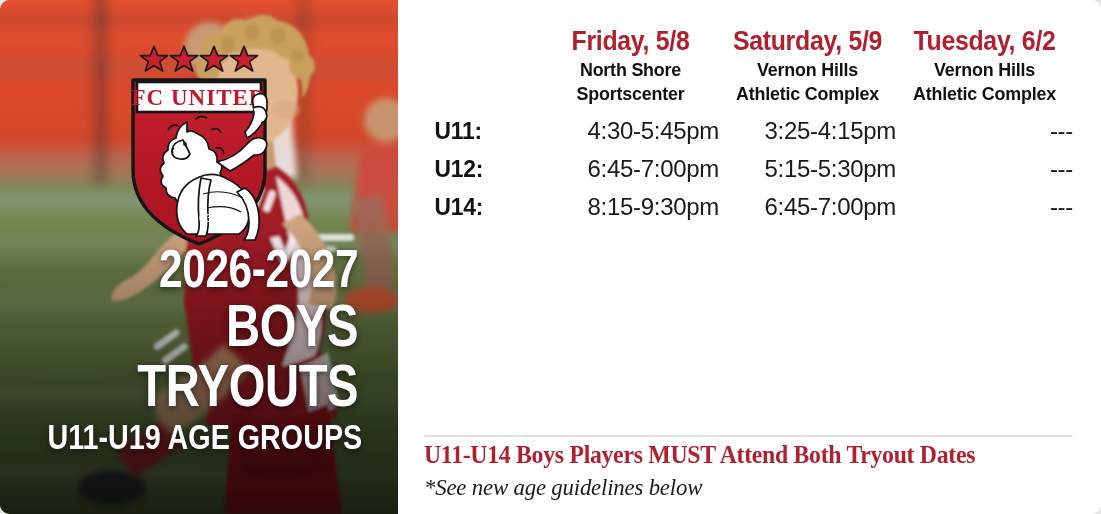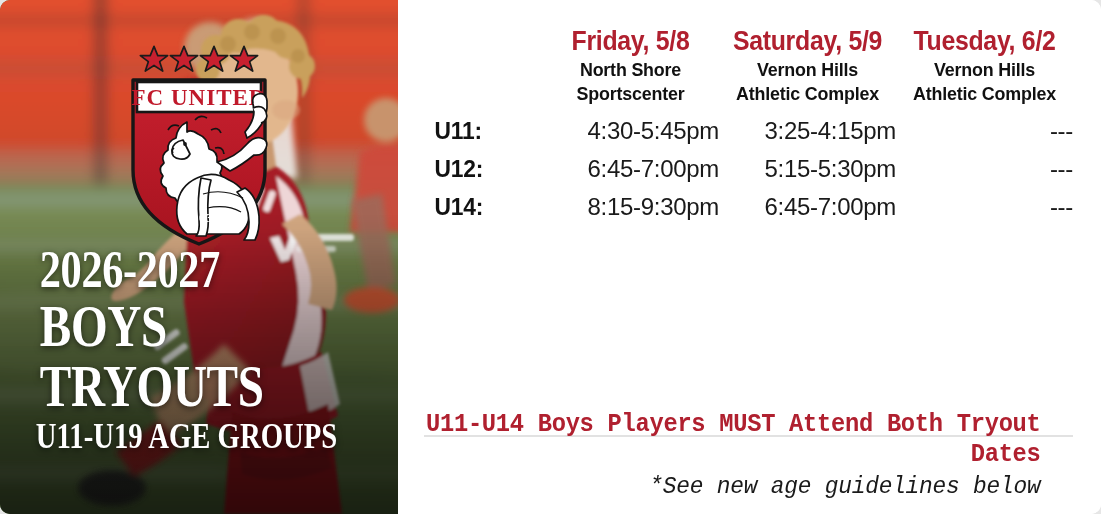--- a/index.html
+++ b/index.html
@@ -33,24 +33,24 @@
 
   
   .crest-wrap{
     position:absolute;left:50%;top:22px;transform:translateX(-50%);
     width:160px;height:225px;
   }
 
   
   .headline{
     position:absolute;left:0;right:0;bottom:56px;
-    text-align:left;
+    text-align:right;
     color:#ffffff;
     text-shadow:0 2px 7px rgba(0,0,0,.55);
-    font-family:Liberation Serif, serif;
+    font-family:Liberation Sans, sans-serif;
   }
   .hl-year{
     font-size:53px;line-height:54px;font-weight:bold;
     letter-spacing:-0.5px;
     transform:scaleX(.80);
   }
   .hl-main{
     font-size:59px;line-height:60px;font-weight:bold;
     letter-spacing:-0.5px;
     transform:scaleX(.80);
@@ -129,22 +129,21 @@
   .rule{
     position:absolute;
     left:0;right:0;
     height:2px;
     background:#e2e2e2;
   }
 
   .footnotes{
     position:absolute;
     left:0;right:0;bottom:12px;
-    font-family:Liberation Mono, monospace;
-    text-align:right;
+    font-family:Liberation Serif, serif;
   }
   .fn-red{
     color:#B0202F;
     font-weight:bold;
     font-size:25px;
     line-height:30px;
     letter-spacing:-0.3px;
     transform:scaleX(.95);
     transform-origin:left center;
   }

